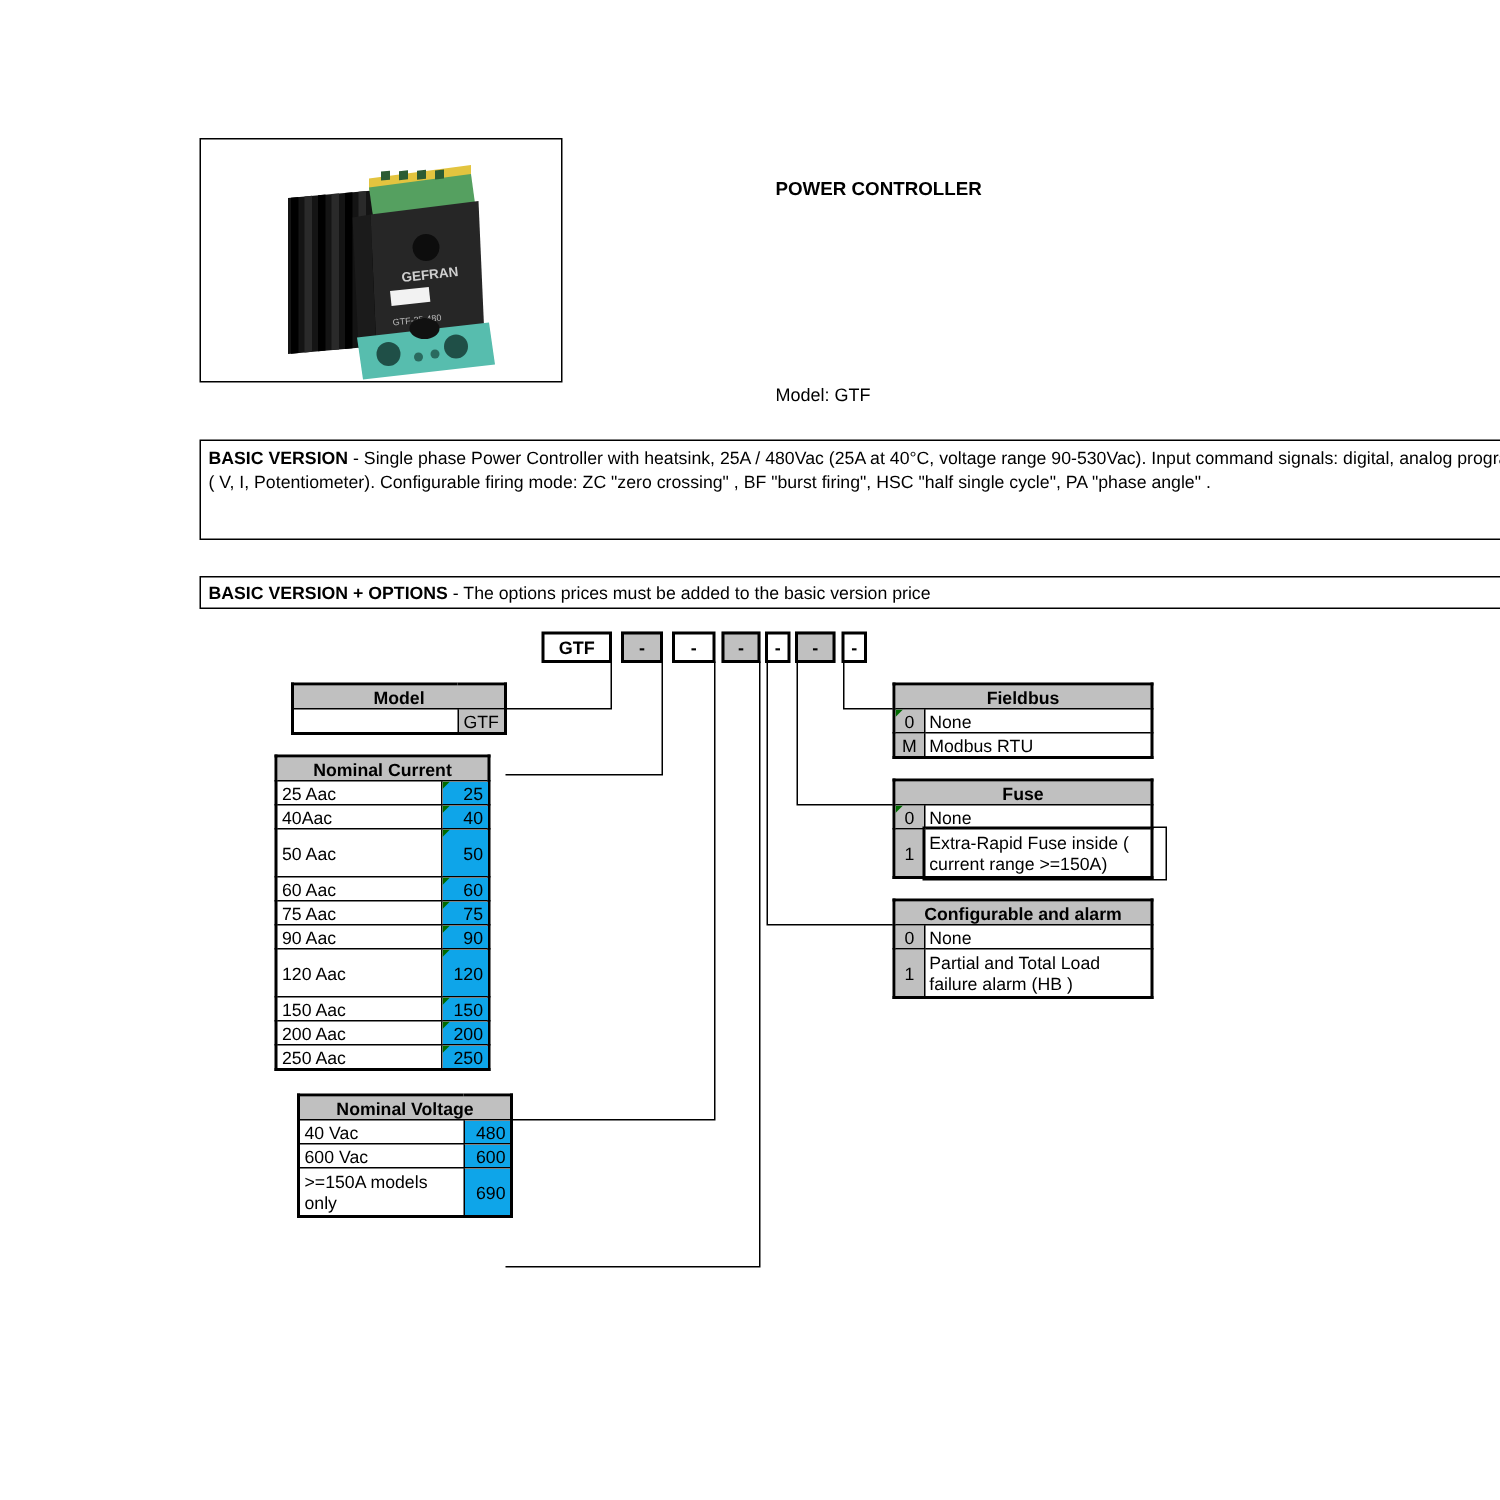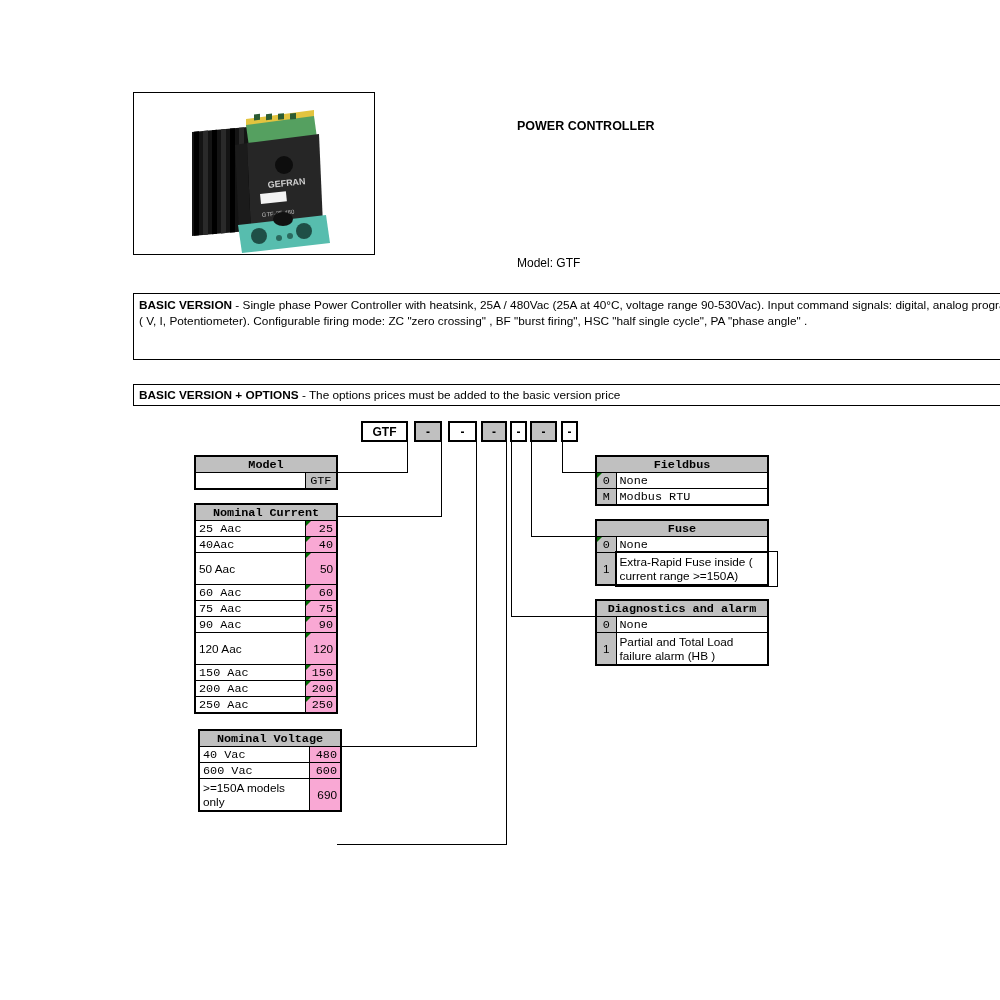--- a/index.html
+++ b/index.html
@@ -10,24 +10,24 @@
   .bordered{border:1px solid #000;box-sizing:border-box;}
   .title{font-weight:bold;font-size:12.5px;}
   .para{font-size:11.8px;line-height:16px;padding:3px 5px;}
   .codebox{position:absolute;height:21px;border:2px solid #000;box-sizing:border-box;
            display:flex;align-items:center;justify-content:center;
            font-size:12px;font-weight:bold;background:#fff;}
   .codebox.gray{background:#c0c0c0;}
   table.sch{position:absolute;border-collapse:collapse;table-layout:fixed;
             font-size:11.8px;background:#fff;border:2px solid #000;}
   table.sch td{border:1px solid #000;padding:0 3px;line-height:14px;overflow:hidden;}
-  table.sch tr.h16 td{height:15px;font-family:Liberation Mono, monospace;}
+  table.sch tr.h16 td{height:15px;}
   table.sch tr.h32 td{height:31px;}
   table.sch tr.hdr td{background:#c0c0c0;font-weight:bold;text-align:center;}
-  td.val{background:#f9a8d4;text-align:right;position:relative;padding-right:4px;}
+  td.val{background:#0ea5e9;text-align:right;position:relative;padding-right:4px;}
   td.valc{background:#c0c0c0;text-align:center;position:relative;}
   td.codecell{background:#c0c0c0;text-align:center;position:relative;padding:0 1px;}
   td.desc{background:#fff;text-align:left;}
   .tri{position:absolute;top:0;left:0;width:0;height:0;
        border-top:5px solid #006b00;border-right:5px solid transparent;}
   .fuse-extra{position:absolute;border:1px solid #000;pointer-events:none;background:transparent;}
 </style>
 </head>
 <body>
 
@@ -114,21 +114,21 @@
         <tr class="hdr h16">
           <td colspan="2">Model</td>
         </tr>
     <tr class="h16">
       <td class="desc"></td>
       <td class="valc">GTF</td>
     </tr>
   </tbody>
     </table>
 
-  <table class="sch" style="left:194px;top:503px;width:142px;border-radius:10px;">
+  <table class="sch" style="left:183px;top:503px;width:142px;border-radius:10px;">
     <colgroup>
         <col style="width:110px">
         <col style="width:32px">
       </colgroup>
     <tbody>
         <tr class="hdr h16">
           <td colspan="2">Nominal Current</td>
         </tr>
     <tr class="h16">
           <td class="desc">25 Aac</td>
@@ -239,21 +239,21 @@
     </table>
   <div class="fuse-extra" style="left:615px;top:551px;width:161px;height:34px;"></div>
 
   <table class="sch" style="left:595px;top:599px;width:172px;">
     <colgroup>
         <col style="width:20px">
         <col style="width:152px">
       </colgroup>
     <tbody>
         <tr class="hdr h16">
-          <td colspan="2">Diagnostics and alarm</td>
+          <td colspan="2">Configurable and alarm</td>
         </tr>
     <tr class="h16">
           <td class="codecell">0</td>
           <td class="desc">None</td>
         </tr>
     <tr class="h32">
           <td class="codecell">1</td>
           <td class="desc">Partial and Total Load failure alarm (HB )</td>
         </tr>
   </tbody>

